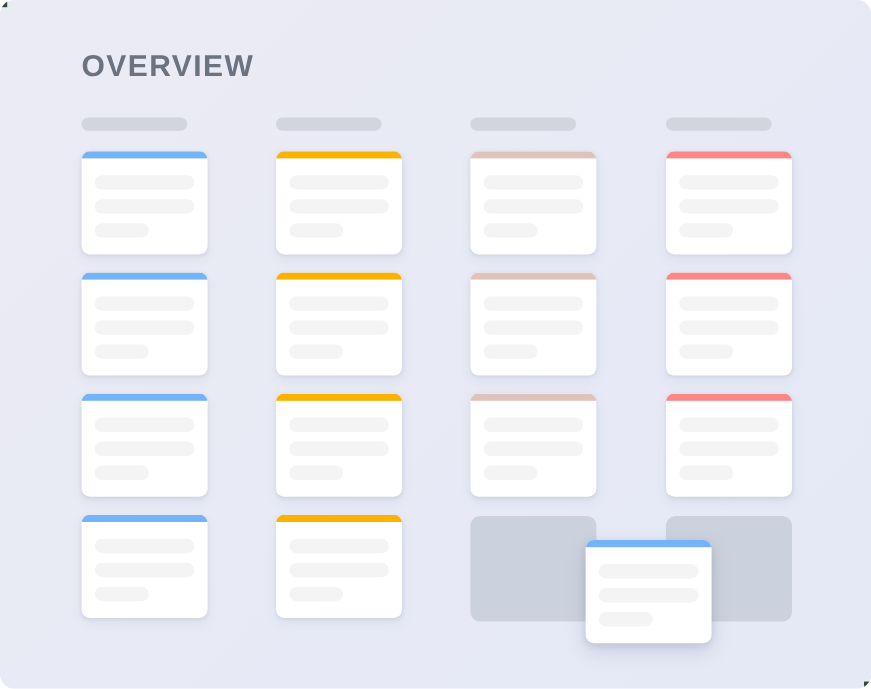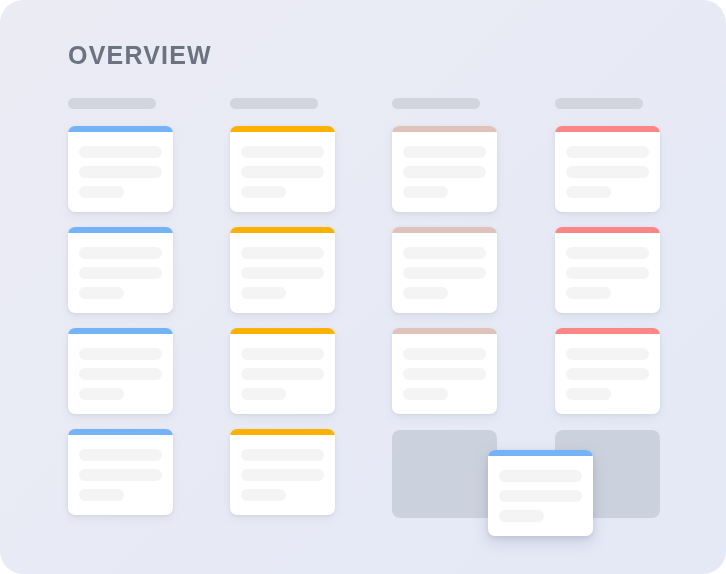--- a/index.html
+++ b/index.html
@@ -13,21 +13,21 @@
     overflow: hidden;
     font-family: "Liberation Sans", sans-serif;
   }
 
   #board-panel {
     position: relative;
     width: 726px;
     height: 574px;
     box-sizing: border-box;
     background: linear-gradient(135deg, #ebebf4 0%, #e9ebf5 45%, #e4e9f6 100%);
-    border-radius: 23px;
+    border-radius: 12px;
     overflow: hidden;
   }
 
   
   .corner-speck {
     position: absolute;
     width: 5px;
     height: 5px;
     background: #2f4a3a;
     pointer-events: none;

